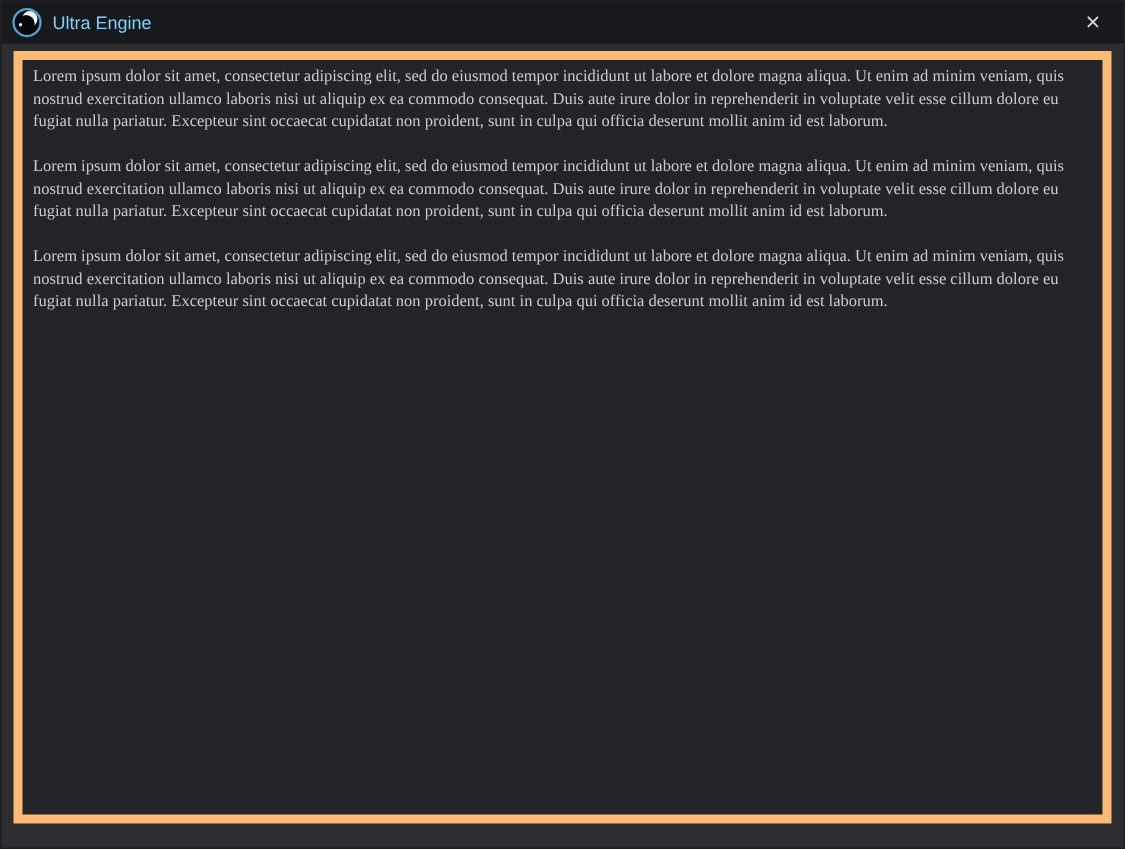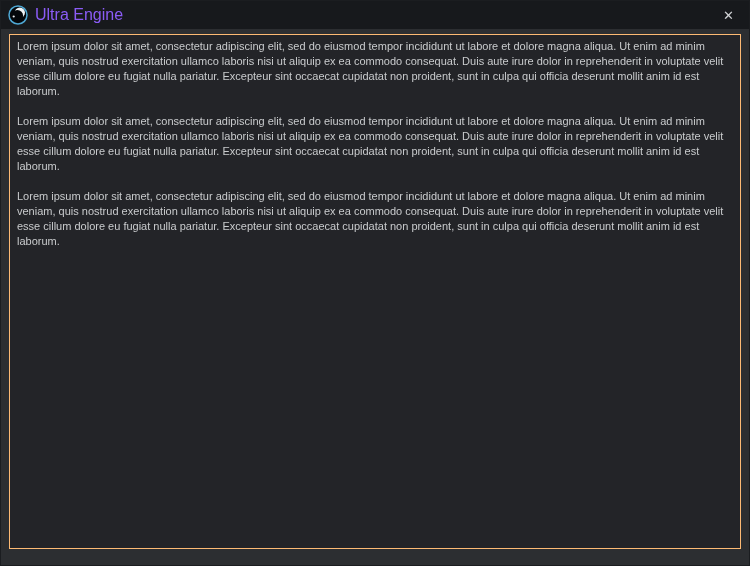--- a/index.html
+++ b/index.html
@@ -31,22 +31,22 @@
   }
   .app-icon {
     width: 20px;
     height: 20px;
     display: inline-flex;
     align-items: center;
     justify-content: center;
     flex: 0 0 auto;
   }
   .window-title {
-    color: #8b5cf6;
-    font-size: 16px;
+    color: #7dd3fc;
+    font-size: 12px;
     line-height: 28px;
     white-space: nowrap;
   }
   .close-btn {
     margin-left: auto;
     background: none;
     border: none;
     color: #d2d4d6;
     font-size: 13px;
     line-height: 1;
@@ -58,27 +58,28 @@
     flex: 1 1 auto;
     padding: 5px 8px 16px 8px;
     box-sizing: border-box;
     min-height: 0;
   }
   .text-area {
     width: 100%;
     height: 100%;
     box-sizing: border-box;
     background: #232428;
-    border: 1px solid #fdba74;
+    border: 6px solid #fdba74;
     padding: 4px 7px;
     overflow: hidden;
     color: #c9cbcd;
     font-size: 11px;
     line-height: 15px;
     cursor: text;
+    font-family: Liberation Serif, serif;
   }
   .text-area p {
     margin: 0 0 15px 0;
   }
 </style>
 </head>
 <body>
 
 <div class="window">
 

